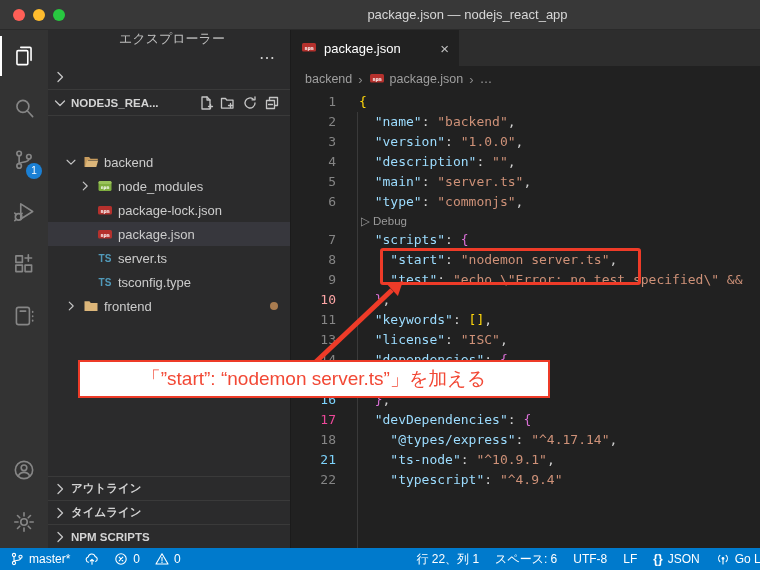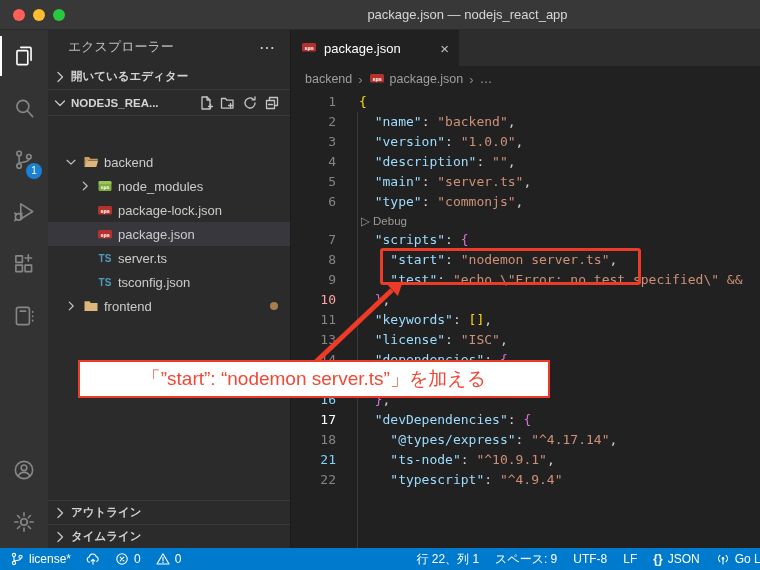--- a/index.html
+++ b/index.html
@@ -22,21 +22,21 @@
   .ab-item svg { width:26px; height:26px; }
   .ab-item .ico { stroke:#868686; fill:none; stroke-width:1.5; stroke-linecap:round; stroke-linejoin:round; }
   .ab-item.active .ico { stroke:#ffffff; }
   .ab-item.active::before { content:""; position:absolute; left:0; top:6px; bottom:6px; width:2px; background:#fff; }
   .ab-spacer { flex:1; }
   .badge { position:absolute; right:6px; bottom:7px; width:16px; height:16px; border-radius:50%;
     background:#1b80d4; color:#fff; font-size:10px; line-height:16px; text-align:center; }
 
   
   .sidebar { position:absolute; left:48px; top:30px; width:242px; height:518px; background:#2b2b2c; color:#cccccc; overflow:hidden; }
-  .sb-header { height:34px; display:flex; align-items:center; padding:0 14px 0 20px; font-size:13px; color:#bdbdbd; }
+  .sb-header { height:34px; display:flex; align-items:center; padding:0 14px 0 20px; font-size:13px; color:#bdbdbd;flex-direction:column; }
   .sb-more { margin-left:auto; font-size:16px; color:#cfcfcf; letter-spacing:1px; cursor:default; }
   .section-row { height:26px; display:flex; align-items:center; gap:3px; padding-left:4px;
     font-size:11.5px; font-weight:bold; color:#d4d4d4; border-bottom:1px solid #3a3a3a; }
   .section-row .acts { margin-left:auto; display:flex; gap:6px; padding-right:10px; }
   .section-row .acts svg { width:16px; height:16px; }
   .i16 { width:16px; height:16px; }
   .st { stroke:#c5c5c5; fill:none; stroke-width:1.3; stroke-linecap:round; stroke-linejoin:round; }
   #tree { position:absolute; left:0; right:0; top:120px; }
   .trow { height:24px; display:flex; align-items:center; gap:5px; font-size:13px; color:#cccccc; white-space:nowrap; }
   .trow.sel { background:#37373d; }
@@ -177,21 +177,20 @@
 
   <div class="sidebar">
     <div class="sb-header">
       <span>エクスプローラー</span>
       <span class="sb-more">⋯</span>
     </div>
     <div class="section-row">
       <svg class="i16">
           <use href="#svg-chev-right"></use>
         </svg>
-      <span>開いているエディター</span>
     </div>
     <div class="section-row">
       <svg class="i16">
           <use href="#svg-chev-down"></use>
         </svg>
       <span>NODEJS_REA...</span>
       <span class="acts">
         <svg viewBox="0 0 16 16">
             <g class="st">
               <path d="M9 2H4v12h8V5z"></path>
@@ -275,21 +274,21 @@
           </span>
           <span>server.ts</span>
         </div>
         <div class="trow" style="padding-left: 30px;">
           <span class="chev"></span>
           <span class="ficon">
             <svg class="i16" viewBox="0 0 16 16">
               <text x="8" y="12" font-size="10" fill="#519aba" text-anchor="middle" font-family="Liberation Sans,sans-serif" font-weight="bold">TS</text>
             </svg>
           </span>
-          <span>tsconfig.json</span>
+          <span>tsconfig.type</span>
         </div>
         <div class="trow" style="padding-left: 16px;">
           <svg class="chev" viewBox="0 0 16 16">
             <path d="M6 3.5L10.5 8 6 12.5" class="st"></path>
           </svg>
           <span class="ficon">
             <svg class="i16" viewBox="0 0 16 16">
               <path fill="#dcb67a" d="M1.5 3.2h4.9l1.4 1.7h6.7v8.1H1.5z"></path>
             </svg>
           </span>
@@ -302,20 +301,26 @@
           <svg class="i16">
             <use href="#svg-chev-right"></use>
           </svg>
           <span>アウトライン</span>
         </div>
         <div class="section-row">
           <svg class="i16">
             <use href="#svg-chev-right"></use>
           </svg>
           <span>タイムライン</span>
+        </div>
+        <div class="section-row">
+          <svg class="i16">
+            <use href="#svg-chev-right"></use>
+          </svg>
+          <span>NPM SCRIPTS</span>
         </div>
       </div>
   </div>
 
   <div class="editorarea">
     <div class="tabstrip">
       <div class="tab">
         <span class="ficon" id="tab-file-icon"><svg class="i16" viewBox="0 0 16 16">
               <rect x="1" y="4" width="14" height="8.5" rx="1.5" fill="#b5312d"></rect>
               <text x="8" y="10.6" font-size="5" fill="#fff" text-anchor="middle" font-family="DejaVu Sans Mono,monospace" font-weight="bold">npm</text>
@@ -352,21 +357,21 @@
         <div class="codelens"><span>▷</span> <span>Debug</span></div>
         <div class="cline"><span class="lnum" style="color:#858585">7</span><span class="ltext">  <span style="color:#9cdcfe">"scripts"</span><span style="color:#d4d4d4">: </span><span style="color:#da70d6">{</span></span></div>
         <div class="cline"><span class="lnum" style="color:#858585">8</span><span class="ltext">    <span style="color:#9cdcfe">"start"</span><span style="color:#d4d4d4">: </span><span style="color:#ce9178">"nodemon server.ts"</span><span style="color:#d4d4d4">,</span></span></div>
         <div class="cline"><span class="lnum" style="color:#858585">9</span><span class="ltext">    <span style="color:#9cdcfe">"test"</span><span style="color:#d4d4d4">: </span><span style="color:#ce9178">"echo \"Error: no test specified\" &amp;&amp;</span></span></div>
         <div class="cline"><span class="lnum" style="color:#fca5a5">10</span><span class="ltext">  <span style="color:#da70d6">}</span><span style="color:#d4d4d4">,</span></span></div>
         <div class="cline"><span class="lnum" style="color:#858585">11</span><span class="ltext">  <span style="color:#9cdcfe">"keywords"</span><span style="color:#d4d4d4">: </span><span style="color:#ffd70b">[]</span><span style="color:#d4d4d4">,</span></span></div>
         <div class="cline"><span class="lnum" style="color:#858585">13</span><span class="ltext">  <span style="color:#9cdcfe">"license"</span><span style="color:#d4d4d4">: </span><span style="color:#ce9178">"ISC"</span><span style="color:#d4d4d4">,</span></span></div>
         <div class="cline"><span class="lnum" style="color:#858585">14</span><span class="ltext">  <span style="color:#9cdcfe">"dependencies"</span><span style="color:#d4d4d4">: </span><span style="color:#da70d6">{</span></span></div>
         <div class="cline"><span class="lnum" style="color:#858585">15</span><span class="ltext">    <span style="color:#9cdcfe">"express"</span><span style="color:#d4d4d4">: </span><span style="color:#ce9178">"^4.18.2"</span></span></div>
         <div class="cline"><span class="lnum" style="color:#7dd3fc">16</span><span class="ltext">  <span style="color:#da70d6">}</span><span style="color:#d4d4d4">,</span></span></div>
-        <div class="cline"><span class="lnum" style="color:#ffffff">17</span><span class="ltext">  <span style="color:#9cdcfe">"devDependencies"</span><span style="color:#d4d4d4">: </span><span style="color:#da70d6">{</span></span></div>
+        <div class="cline"><span class="lnum" style="color:#ec4899">17</span><span class="ltext">  <span style="color:#9cdcfe">"devDependencies"</span><span style="color:#d4d4d4">: </span><span style="color:#da70d6">{</span></span></div>
         <div class="cline"><span class="lnum" style="color:#858585">18</span><span class="ltext">    <span style="color:#9cdcfe">"@types/express"</span><span style="color:#d4d4d4">: </span><span style="color:#ce9178">"^4.17.14"</span><span style="color:#d4d4d4">,</span></span></div>
         <div class="cline"><span class="lnum" style="color:#7dd3fc">21</span><span class="ltext">    <span style="color:#9cdcfe">"ts-node"</span><span style="color:#d4d4d4">: </span><span style="color:#ce9178">"^10.9.1"</span><span style="color:#d4d4d4">,</span></span></div>
         <div class="cline"><span class="lnum" style="color:#858585">22</span><span class="ltext">    <span style="color:#9cdcfe">"typescript"</span><span style="color:#d4d4d4">: </span><span style="color:#ce9178">"^4.9.4"</span></span></div>
       </div>
   </div>
 
   <div class="anno">
     <div class="anno-box" id="anno-box" style="border-color: rgb(238, 59, 40);"></div>
     <svg class="anno-arrow" id="anno-arrow" viewBox="0 0 760 570">
       <line id="arrow-line" x1="303" y1="374" x2="392" y2="290" stroke-width="5" stroke="#ee3b28"></line>
@@ -381,21 +386,21 @@
           <span style="display:flex">
             <svg class="i14" viewBox="0 0 14 14">
               <g class="stw">
                 <circle cx="4" cy="3" r="1.6"></circle>
                 <circle cx="4" cy="11" r="1.6"></circle>
                 <circle cx="10.5" cy="4.8" r="1.6"></circle>
                 <path d="M4 4.6v4.8M10.5 6.4c0 2.6-6.5 1.6-6.5 2.8"></path>
               </g>
             </svg>
           </span>
-          <span>license*</span>
+          <span>master*</span>
         </span>
         <span class="sitem">
           <span style="display:flex">
             <svg class="i14" viewBox="0 0 14 14">
               <g class="stw">
                 <path d="M3.6 10.3a2.7 2.7 0 0 1-.4-5.3 3.6 3.6 0 0 1 7-.4 2.5 2.5 0 0 1 .4 4.8"></path>
                 <path d="M7 12.2V7.4M5.3 9L7 7.3 8.7 9"></path>
               </g>
             </svg>
           </span>
@@ -422,21 +427,21 @@
             </svg>
           </span>
           <span>0</span>
         </span>
       </div>
     <div class="sb-right" id="sb-right">
         <span class="sitem">
           <span>行 22、列 1</span>
         </span>
         <span class="sitem">
-          <span>スペース: 9</span>
+          <span>スペース: 6</span>
         </span>
         <span class="sitem">
           <span>UTF-8</span>
         </span>
         <span class="sitem">
           <span>LF</span>
         </span>
         <span class="sitem">
           <span style="display:flex">
             <span class="braces-glyph">{}</span>

